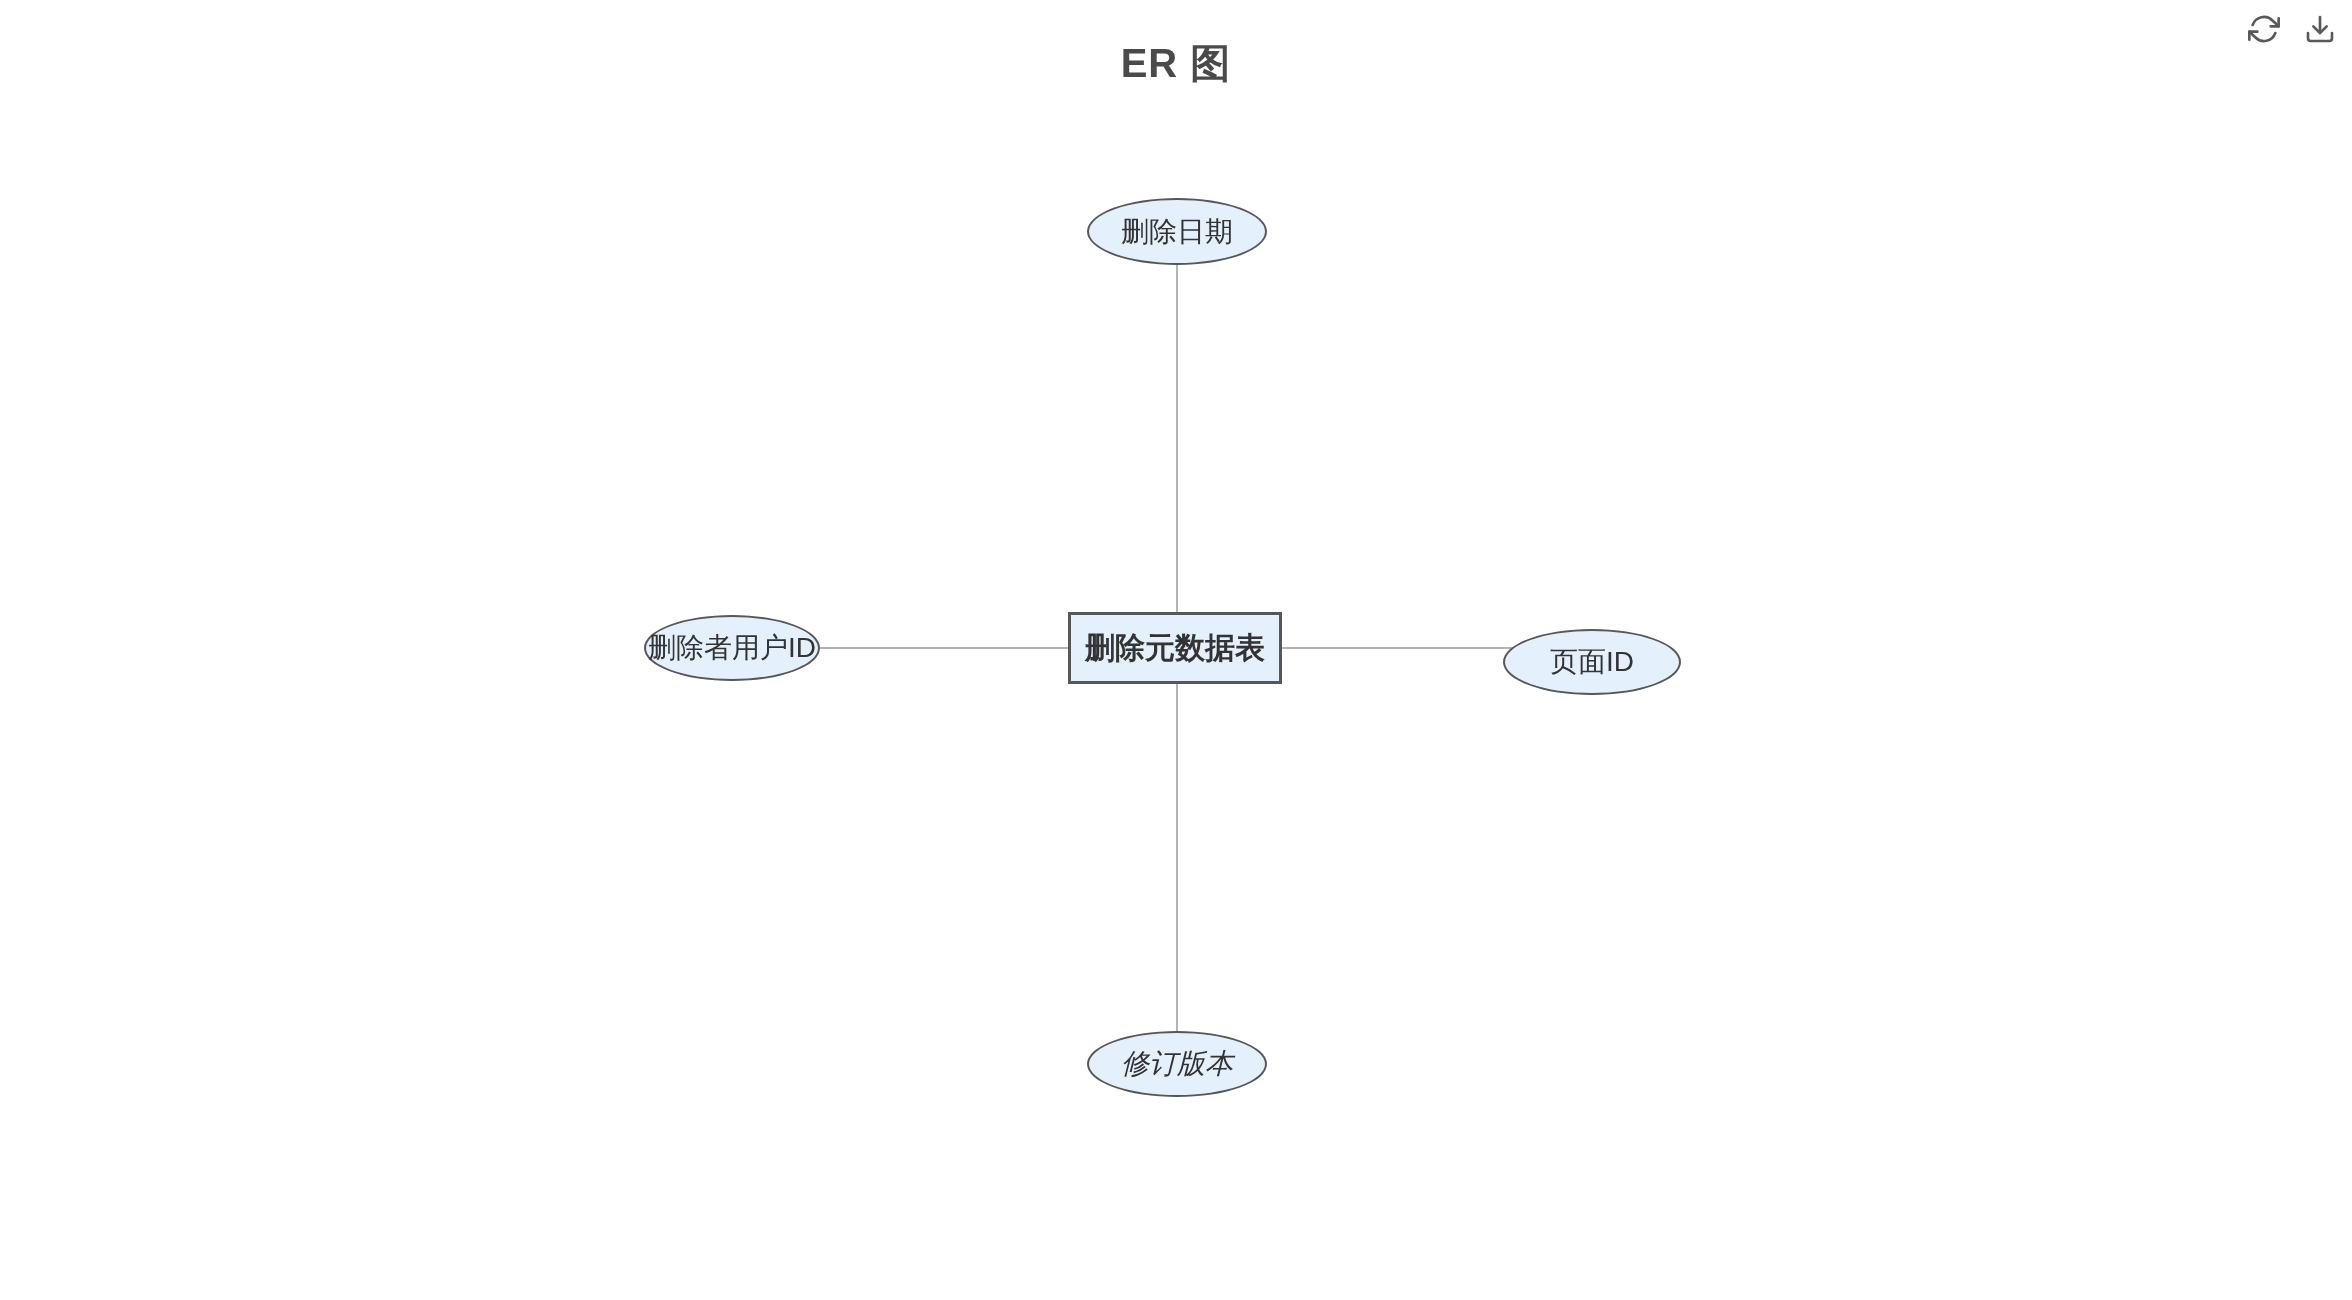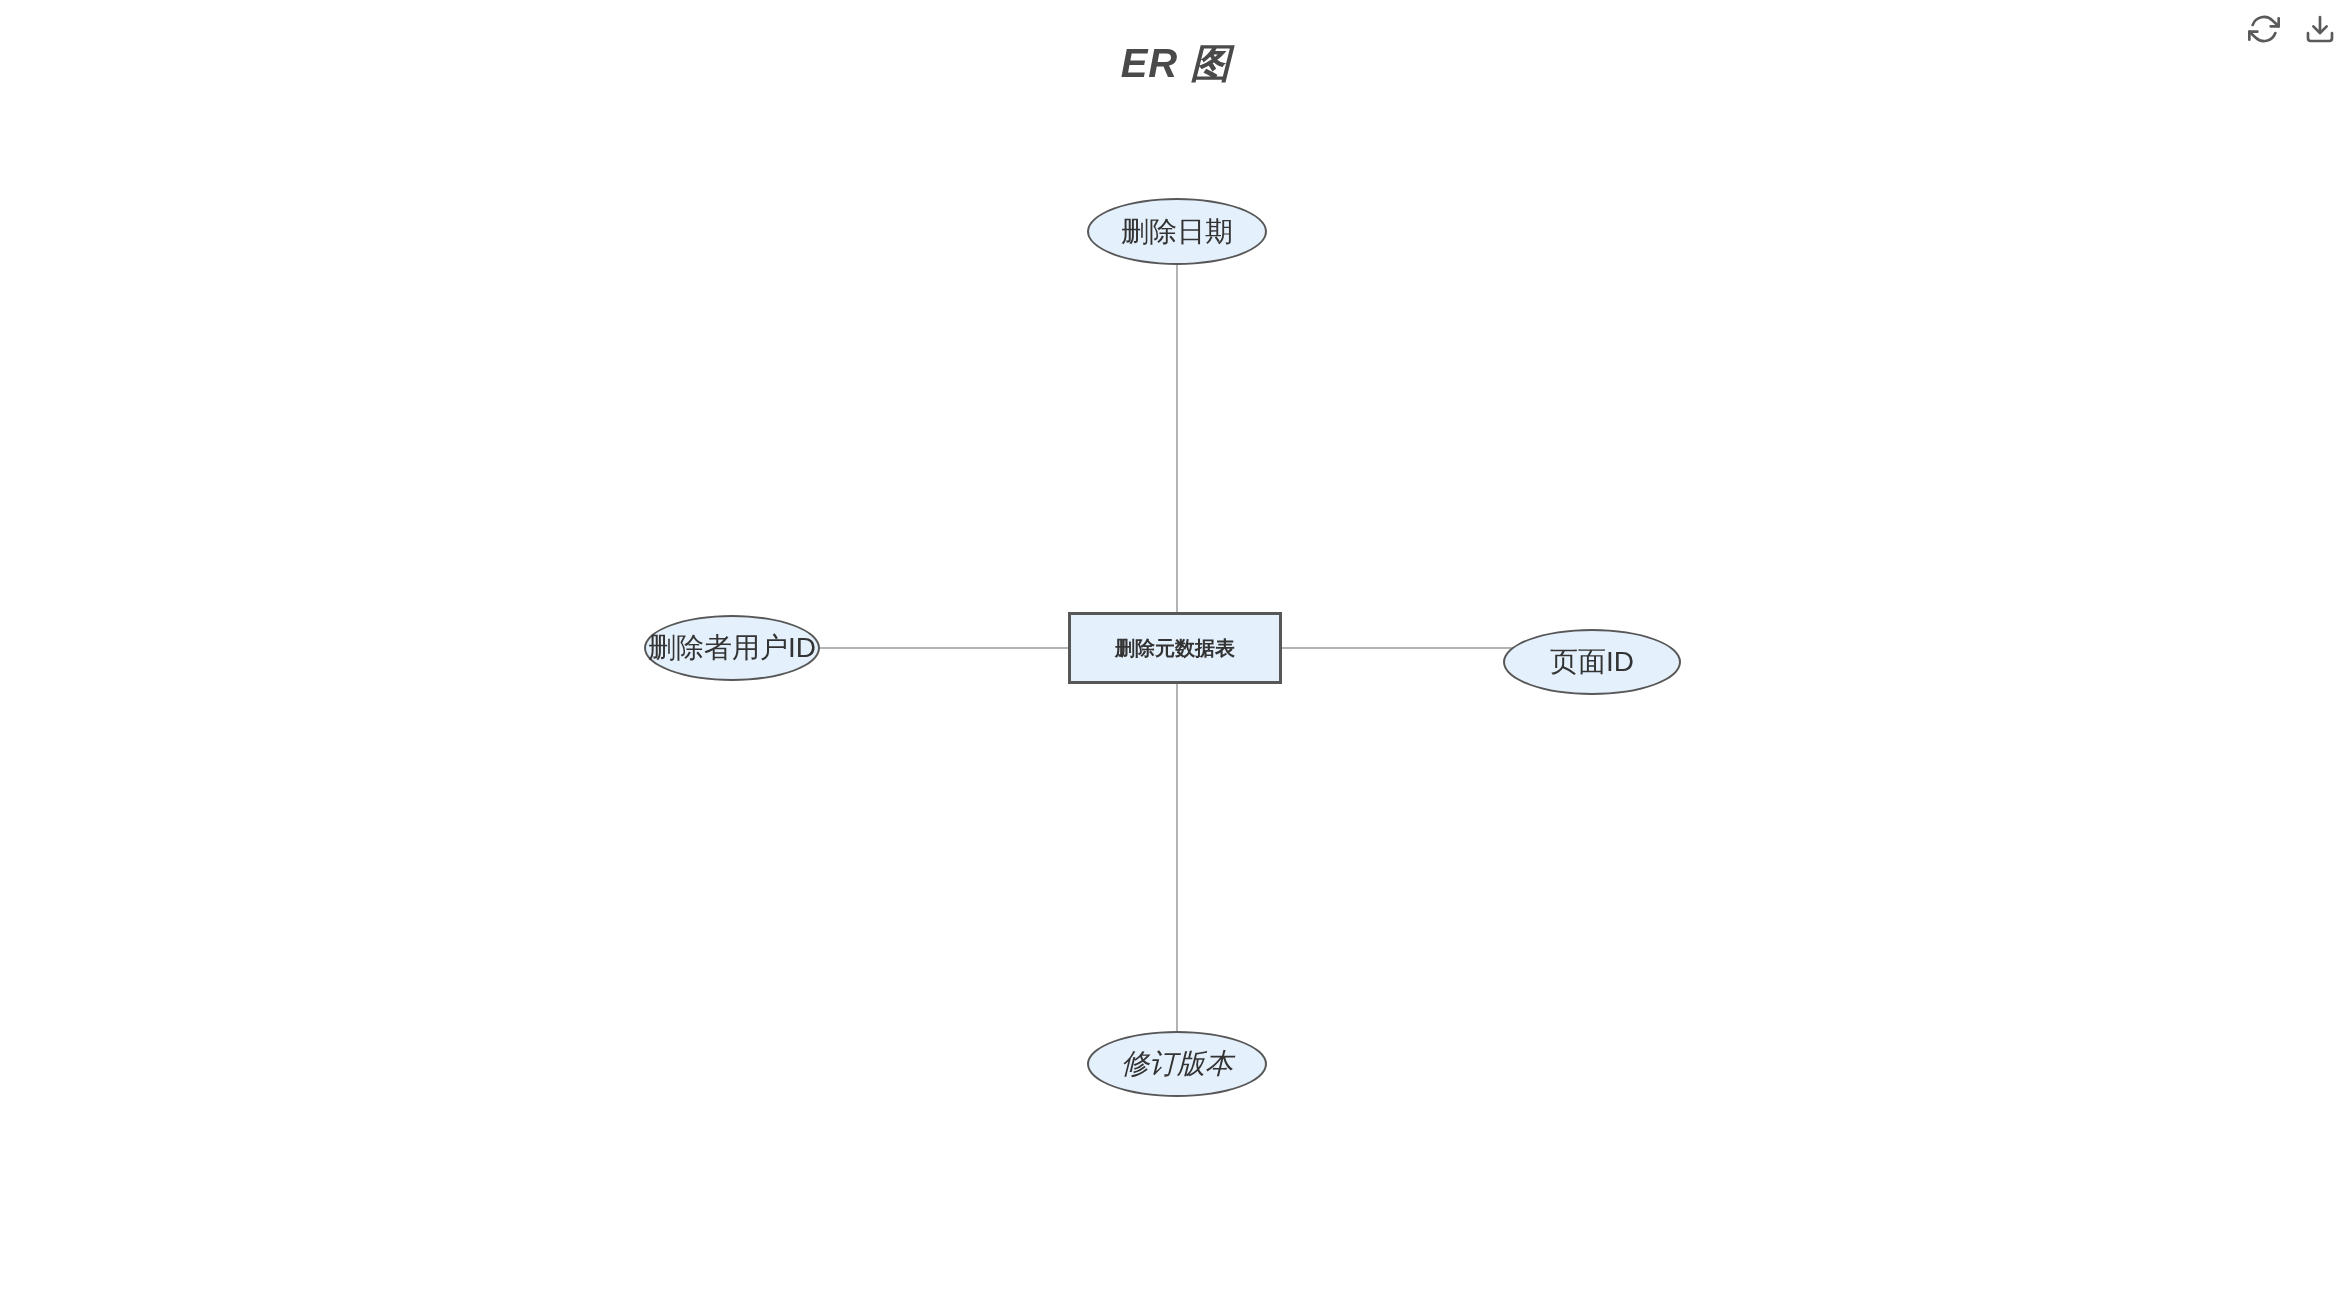--- a/index.html
+++ b/index.html
@@ -20,21 +20,20 @@
     height: 1300px;
     overflow: hidden;
     background: #ffffff;
   }
   .header {
     position: absolute;
     top: 0; left: 0;
     width: 100%;
     text-align: center;
     pointer-events: none;
-    font-style: italic;
   }
   .title {
     margin: 0;
     padding-top: 36px;
     font-size: 40px;
     font-weight: bold;
     color: #4a4a4a;
     letter-spacing: 1px;
   }
   .subtitle {
@@ -86,21 +85,21 @@
     background: var(--node-fill);
     border: 2px solid var(--node-border);
     color: #333333;
     white-space: nowrap;
     cursor: grab;
   }
   .node.entity {
     left: 1068px; top: 612px;
     width: 214px; height: 72px;
     border-width: 3px;
-    font-size: 20px;
+    font-size: 30px;
     font-weight: bold;
     text-align: right;
   }
   .node.attribute {
     border-radius: 50%;
     font-size: 28px;
   }
   .node.attr-top    { left: 1087px; top: 198px;  width: 180px; height: 67px; }
   .node.attr-left   { left: 644px;  top: 615px;  width: 176px; height: 66px; }
   .node.attr-right  { left: 1503px; top: 629px;  width: 178px; height: 66px; }

